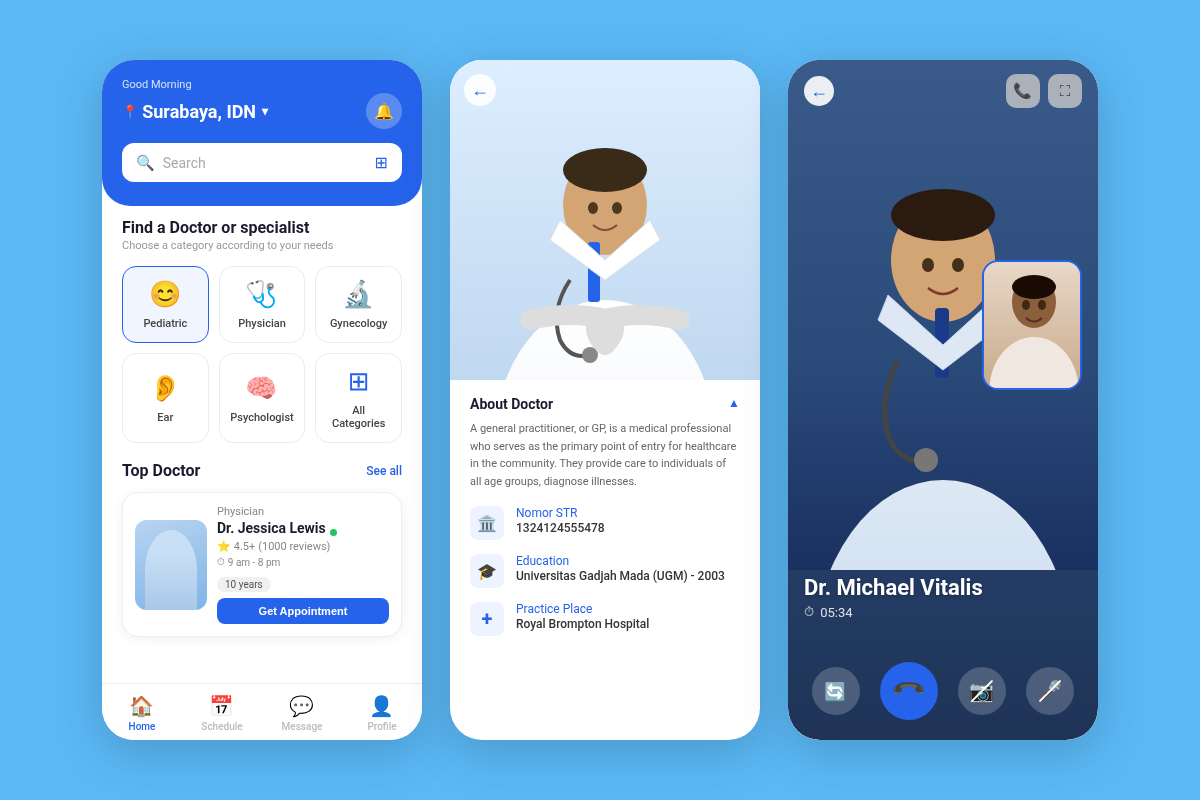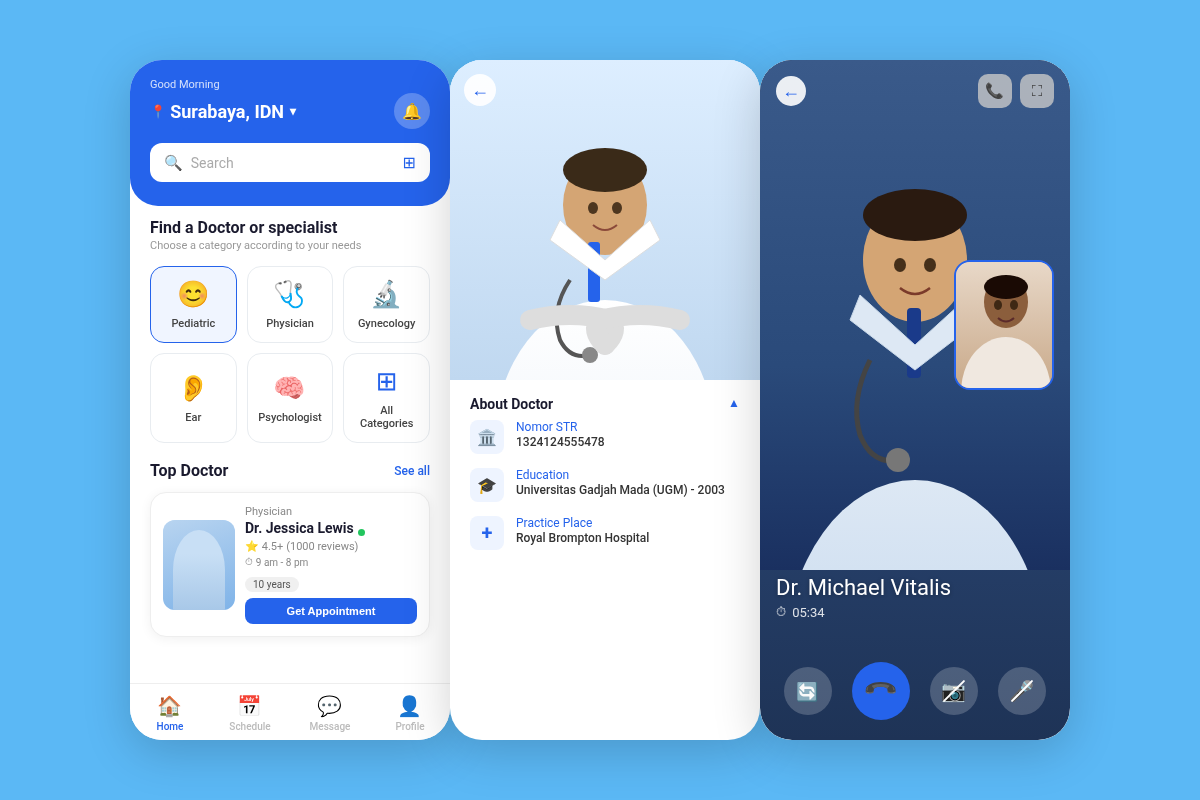--- a/index.html
+++ b/index.html
@@ -8,20 +8,21 @@
       width: 1200px;
       height: 800px;
       display: flex;
       align-items: center;
       justify-content: center;
       font-family: -apple-system, BlinkMacSystemFont, 'Segoe UI', Roboto, sans-serif;
       overflow: hidden;
     }
     .phones-container {
       display: flex;
+      gap: 28px;
       align-items: center;
     }
     
     .phone {
       background: #fff;
       border-radius: 32px;
       overflow: hidden;
       box-shadow: 0 12px 48px rgba(0,0,0,0.18);
       position: relative;
     }
@@ -224,21 +225,21 @@
       border-radius: 16px; overflow: hidden;
       border: 2px solid #2563eb;
       background: linear-gradient(160deg, #e8d0c0 0%, #c8a888 100%);
       z-index: 5;
     }
 
     .p3-info {
       position: absolute; bottom: 120px; left: 16px;
       z-index: 10;
     }
-    .p3-doctor-name { color: #fff; font-size: 22px; font-weight: 400; text-shadow: 0 1px 4px rgba(0,0,0,0.3); }
+    .p3-doctor-name { color: #fff; font-size: 22px; font-weight: 700; text-shadow: 0 1px 4px rgba(0,0,0,0.3); }
     .p3-timer {
       display: flex; align-items: center; gap: 6px; margin-top: 4px;
       color: rgba(255,255,255,0.85); font-size: 13px;
     }
 
     .p3-controls {
       position: absolute; bottom: 20px; left: 0; right: 0;
       display: flex; align-items: center; justify-content: center;
       gap: 20px; z-index: 10;
     }
@@ -406,20 +407,21 @@
       <div class="back-btn" style="position:absolute;top:14px;left:14px;background:rgba(255,255,255,0.9);border-radius:50%;z-index:5;">
         <span>←</span>
       </div>
     </div>
 
     <div class="p2-body">
       <div class="about-header">
         <span class="about-title">About Doctor</span>
         <span class="about-arrow">▲</span>
       </div>
+      <p class="about-text">A general practitioner, or GP, is a medical professional who serves as the primary point of entry for healthcare in the community. They provide care to individuals of all age groups, diagnose illnesses.</p>
 
       <div class="info-item">
         <div class="info-icon-wrap">🏛️</div>
         <div class="info-content">
           <div class="info-label">Nomor STR</div>
           <div class="info-value">1324124555478</div>
         </div>
       </div>
 
       <div class="info-item">

